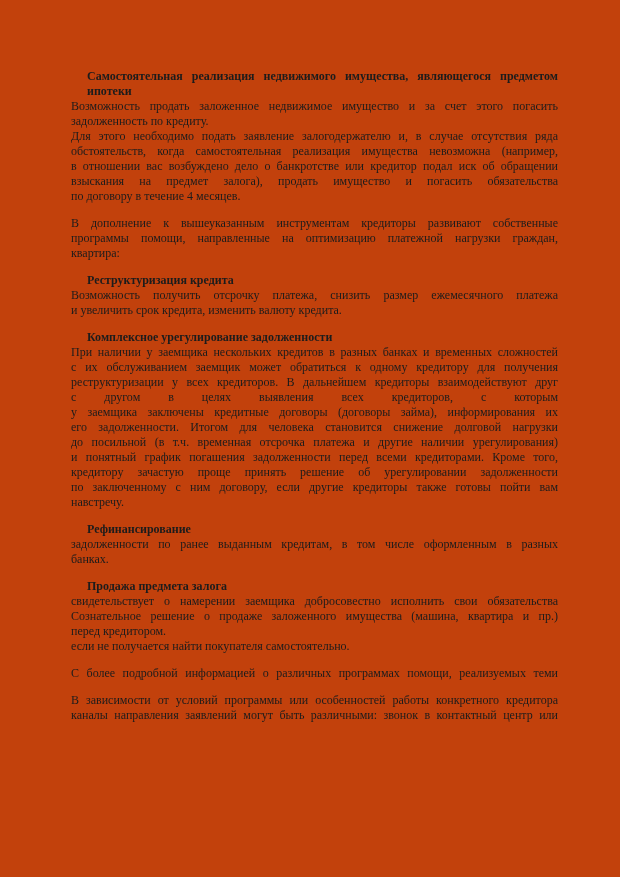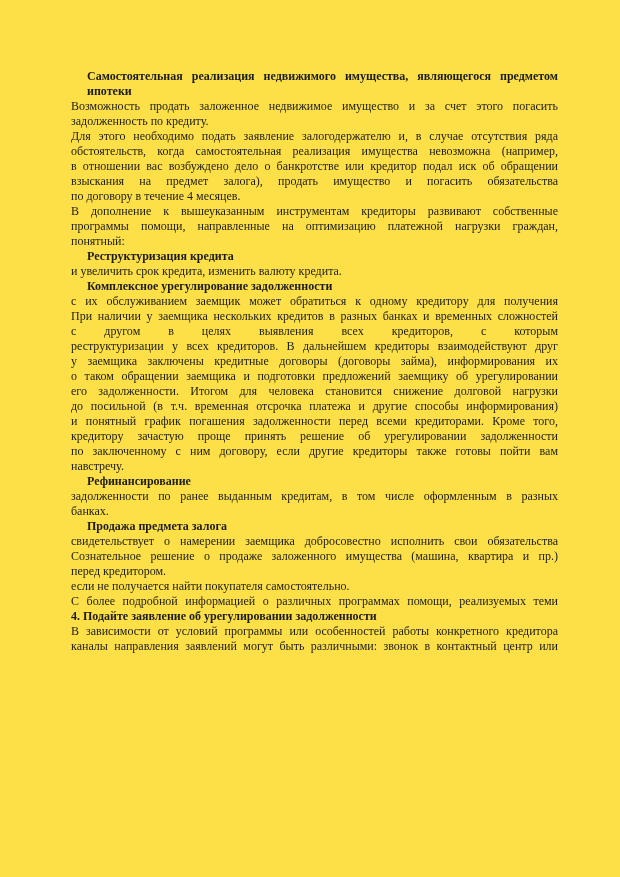--- a/index.html
+++ b/index.html
@@ -9,37 +9,37 @@
   body {
     width: 620px;
     height: 877px;
     background: #ffffff;
     overflow: hidden;
   }
   .page {
     position: relative;
     width: 620px;
     height: 877px;
-    background: #fde047;
+    background: #c2410c;
   }
   .doc-content {
     position: absolute;
     left: 71px;
     top: 69px;
     width: 487px;
     color: #1c1c1c;
     font-family: "Liberation Serif", "DejaVu Serif", serif;
     font-size: 12px;
     line-height: 15px;
   }
   .block {
     margin: 0;
   }
   .block.gap {
-    margin-top: 0;
+    margin-top: 12px;
   }
   .block.heading {
     font-weight: bold;
     padding-left: 16px;
   }
   .block.heading-flush {
     font-weight: bold;
   }
   .line {
     text-align: justify;
@@ -68,40 +68,40 @@
       <div class="block paragraph">
         <div class="line">Для этого необходимо подать заявление залогодержателю и, в случае отсутствия ряда</div>
         <div class="line">обстоятельств, когда самостоятельная реализация имущества невозможна (например,</div>
         <div class="line">в отношении вас возбуждено дело о банкротстве или кредитор подал иск об обращении</div>
         <div class="line">взыскания на предмет залога), продать имущество и погасить обязательства</div>
         <div class="line last">по договору в течение 4 месяцев.</div>
       </div>
       <div class="block paragraph gap">
         <div class="line">В дополнение к вышеуказанным инструментам кредиторы развивают собственные</div>
         <div class="line">программы помощи, направленные на оптимизацию платежной нагрузки граждан,</div>
-        <div class="line last">понятный:</div>
+        <div class="line last">квартира:</div>
       </div>
       <div class="block heading gap">
         <div class="line last">Реструктуризация кредита</div>
       </div>
       <div class="block paragraph">
+        <div class="line">Возможность получить отсрочку платежа, снизить размер ежемесячного платежа</div>
         <div class="line last">и увеличить срок кредита, изменить валюту кредита.</div>
       </div>
       <div class="block heading gap">
         <div class="line last">Комплексное урегулирование задолженности</div>
       </div>
       <div class="block paragraph">
+        <div class="line">При наличии у заемщика нескольких кредитов в разных банках и временных сложностей</div>
         <div class="line">с их обслуживанием заемщик может обратиться к одному кредитору для получения</div>
-        <div class="line">При наличии у заемщика нескольких кредитов в разных банках и временных сложностей</div>
+        <div class="line">реструктуризации у всех кредиторов.  В дальнейшем кредиторы взаимодействуют друг</div>
         <div class="line">с другом в целях выявления всех кредиторов, с которым</div>
-        <div class="line">реструктуризации у всех кредиторов.  В дальнейшем кредиторы взаимодействуют друг</div>
         <div class="line">у заемщика заключены кредитные договоры (договоры займа), информирования их</div>
-        <div class="line">о таком обращении заемщика и подготовки предложений заемщику об урегулировании</div>
         <div class="line">его задолженности. Итогом для человека становится снижение долговой нагрузки</div>
-        <div class="line">до посильной (в т.ч. временная отсрочка платежа и другие способы информирования)</div>
+        <div class="line">до посильной (в т.ч. временная отсрочка платежа и другие наличии урегулирования)</div>
         <div class="line">и понятный график погашения задолженности перед всеми кредиторами. Кроме того,</div>
         <div class="line">кредитору зачастую проще принять решение об урегулировании задолженности</div>
         <div class="line">по заключенному с ним договору, если другие кредиторы также готовы пойти вам</div>
         <div class="line last">навстречу.</div>
       </div>
       <div class="block heading gap">
         <div class="line last">Рефинансирование</div>
       </div>
       <div class="block paragraph">
         <div class="line">задолженности по ранее выданным кредитам, в том числе оформленным в разных</div>
@@ -114,21 +114,18 @@
         <div class="line">свидетельствует о намерении заемщика добросовестно исполнить свои обязательства</div>
         <div class="line">Сознательное решение о продаже заложенного имущества (машина, квартира и пр.)</div>
         <div class="line last">перед кредитором.</div>
       </div>
       <div class="block paragraph">
         <div class="line last">если не получается найти покупателя самостоятельно.</div>
       </div>
       <div class="block paragraph gap">
         <div class="line">С более подробной информацией о различных программах помощи, реализуемых теми</div>
       </div>
-      <div class="block heading-flush gap">
-        <div class="line last">4. Подайте заявление об урегулировании задолженности</div>
-      </div>
       <div class="block paragraph gap">
         <div class="line">В зависимости от условий программы или особенностей работы конкретного кредитора</div>
         <div class="line">каналы направления заявлений могут быть различными: звонок в контактный центр или</div>
       </div>
     </div>
 </div>
 
 </body></html>

